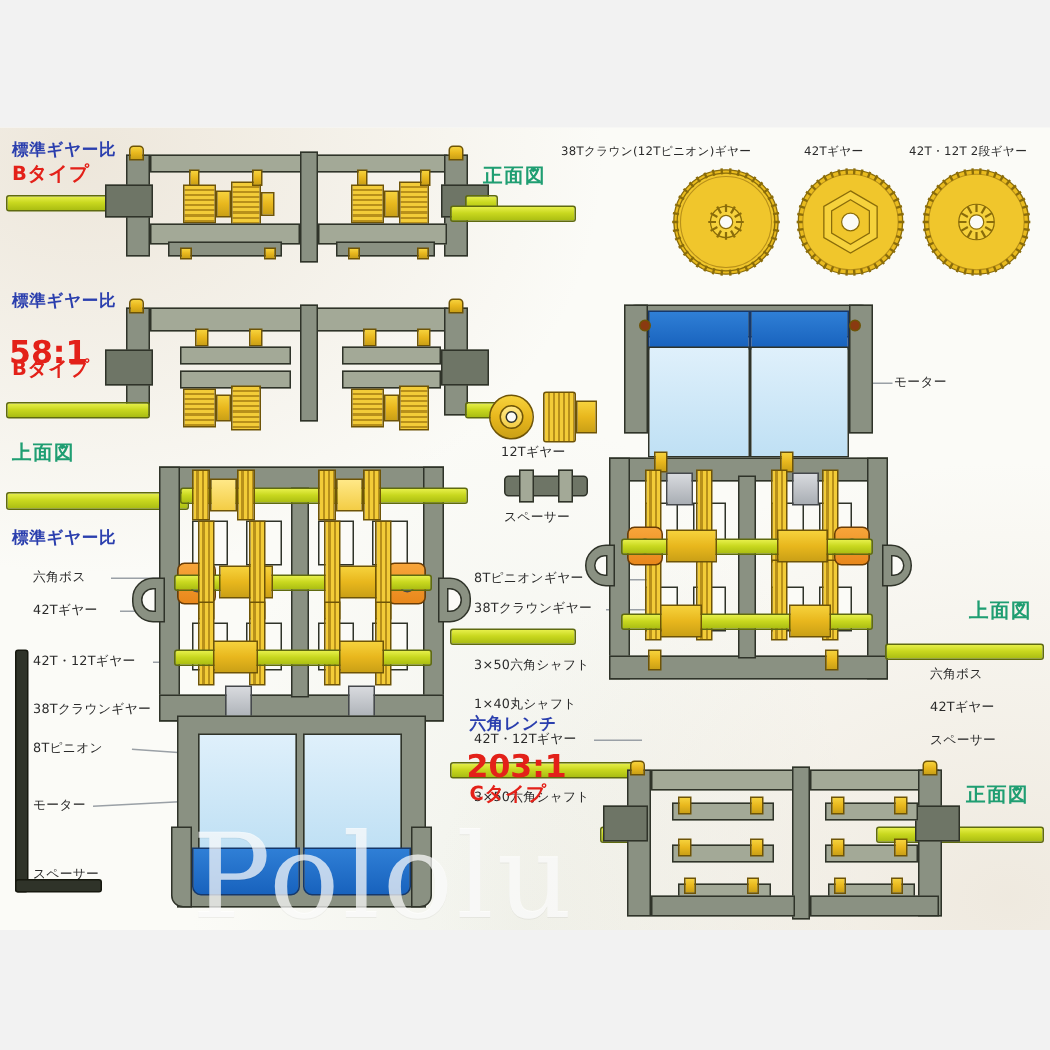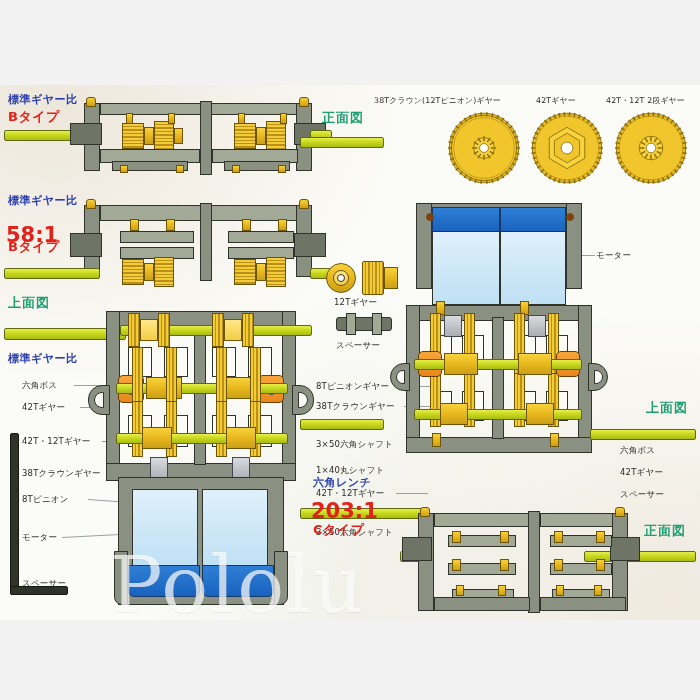--- a/index.html
+++ b/index.html
@@ -56,21 +56,21 @@
   
   .teeth{position:absolute;box-sizing:border-box;border:1.1px solid #6e5407;
     background:
       repeating-linear-gradient(to bottom,#f3cc38 0px,#f3cc38 2px,#b8901a 2px,#b8901a 3.4px);
   }
   .teeth-v{position:absolute;box-sizing:border-box;border:1.1px solid #6e5407;
     background:
       repeating-linear-gradient(to right,#f3cc38 0px,#f3cc38 2px,#b8901a 2px,#b8901a 3.4px);
   }
 
-  .watermark{position:absolute;left:110px;top:455px;font-size:78px;color:rgba(255,255,255,.72);
+  .watermark{position:absolute;left:128px;top:455px;font-size:78px;color:rgba(255,255,255,.72);
     font-family:"DejaVu Serif","Liberation Serif",serif;letter-spacing:2px;pointer-events:none;
     text-shadow:0 1px 0 rgba(0,0,0,.05);}
 </style>
 </head>
 <body>
 
 <div id="stage">
   <div id="sheet">
 
     <div class="lab t-blue sz-ratio" style="left:8px;top:9px;">標準ギヤー比</div>

